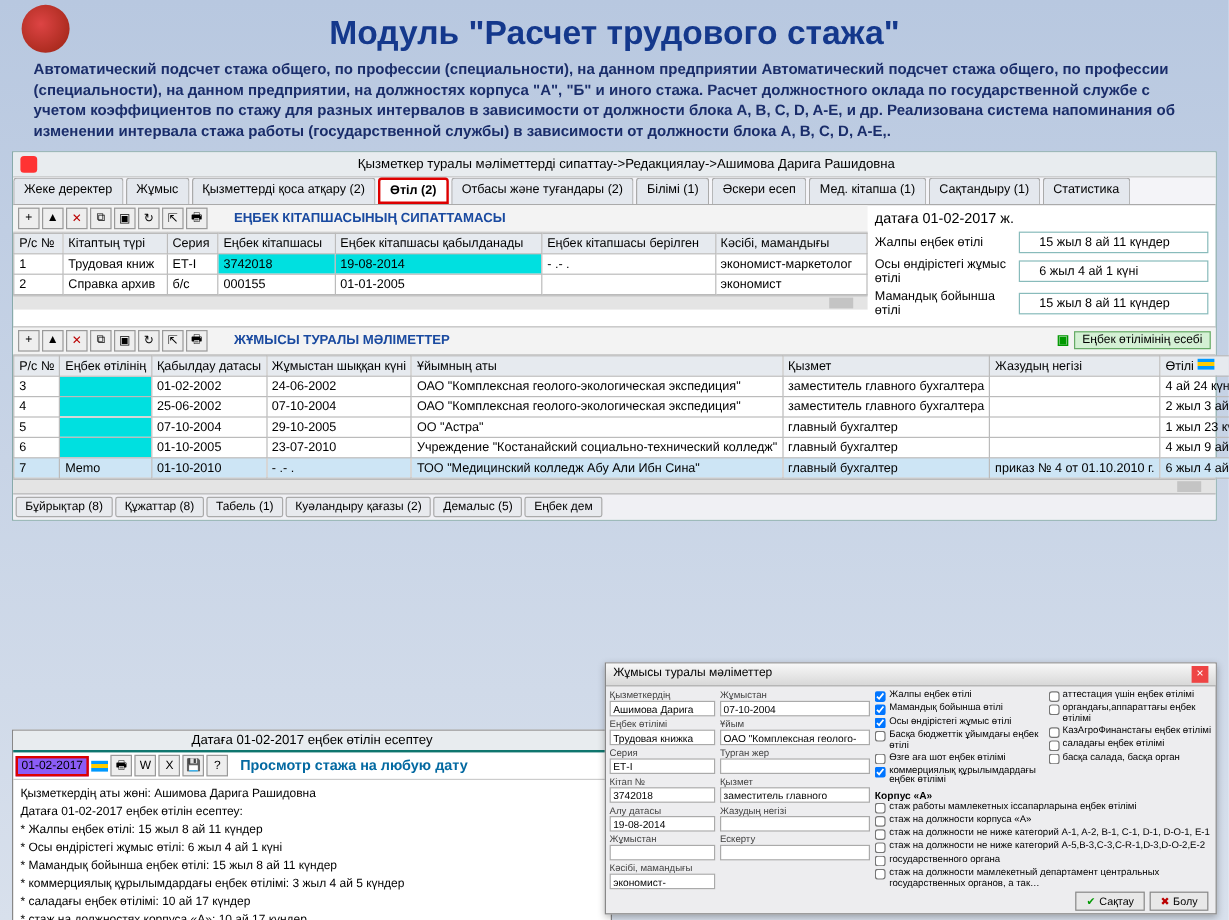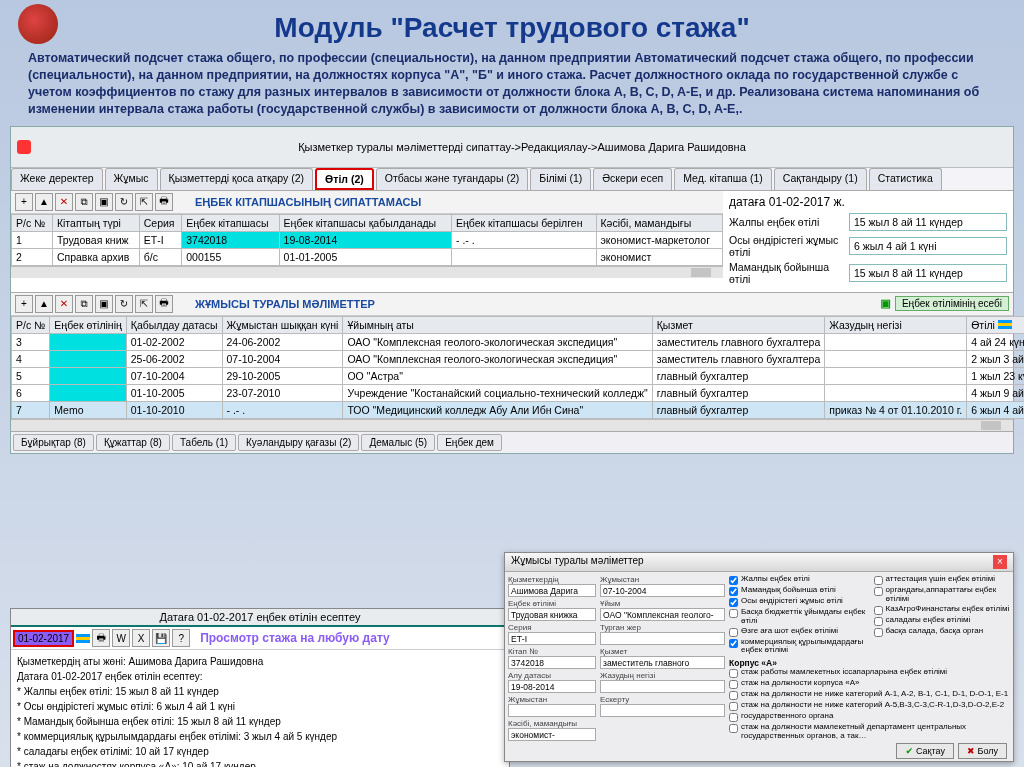--- a/index.html
+++ b/index.html
@@ -1,52 +1,52 @@
 <!DOCTYPE html>
 <html><head>
 <meta charset="utf-8">
 <style>
   * { box-sizing: border-box; margin: 0; padding: 0; }
   body { font-family: Tahoma, Arial, sans-serif; font-size: 11px; background: linear-gradient(180deg, #b8c8e0 0%, #d8e0ec 100%); width: 1024px; height: 767px; overflow: hidden; position: relative; }
   .logo { position: absolute; top: 4px; left: 18px; width: 40px; height: 40px; background: radial-gradient(circle at 40% 40%, #d44, #921); border-radius: 50%; }
   .slide-title { text-align: center; font-size: 28px; font-weight: bold; color: #14388c; padding: 12px 0 6px 0; }
   .slide-desc { padding: 0 28px 6px 28px; color: #1a2d6a; font-size: 12.5px; font-weight: bold; line-height: 1.35; text-align: left; }
   .app-window { margin: 2px 10px 0 10px; background: #fff; border: 1px solid #8aa; }
-  .app-titlebar { background: #e8ecef; padding: 13px 6px; font-size: 11px; text-align: center; border-bottom: 1px solid #bbb; display: flex; align-items: center; }
+  .app-titlebar { background: #e8ecef; padding: 3px 6px; font-size: 11px; text-align: center; border-bottom: 1px solid #bbb; display: flex; align-items: center; }
   .app-titlebar .appicon { width: 14px; height: 14px; background: #f33; border-radius: 3px; margin-right: 6px; }
   .app-titlebar .title { flex: 1; }
   .tabs { display: flex; background: #f4f4f8; border-bottom: 1px solid #aaa; }
   .tab { padding: 3px 8px; border: 1px solid #aaa; border-bottom: none; margin-right: 2px; background: #e4e8ee; font-size: 10.5px; cursor: pointer; border-radius: 3px 3px 0 0; }
   .tab.active { background: #fff; font-weight: bold; border: 2px solid #d00; }
   .toolbar { display: flex; align-items: center; padding: 2px 4px; background: #f3f3f3; border-bottom: 1px solid #ccc; gap: 2px; }
   .tbtn { width: 18px; height: 18px; border: 1px solid #999; background: #eee; display: flex; align-items: center; justify-content: center; font-size: 10px; cursor: pointer; }
   .section-title { color: #1a4aa0; font-weight: bold; margin-left: 20px; font-size: 11px; }
   .upper-area { display: flex; }
   .upper-left { flex: 1; }
   .upper-right { width: 290px; padding: 4px 6px; font-size: 10.5px; }
   .upper-right .row { display: flex; align-items: center; margin-bottom: 3px; }
   .upper-right .lbl { width: 120px; }
-  .upper-right .val { flex: 1; background: #fff; border: 1px solid #8bb; padding: 2px 4px; }
+  .upper-right .val { flex: 1; background: #fff; border: 1px solid #8bb; padding: 2px 16px; }
   table.grid { border-collapse: collapse; width: 100%; font-size: 10.5px; }
   table.grid th, table.grid td { border: 1px solid #bbb; padding: 2px 4px; text-align: left; white-space: nowrap; overflow: hidden; }
   table.grid th { background: #e6eaef; font-weight: normal; }
   .cyan { background: #00e0e0; }
   .section2 { border-top: 1px solid #aaa; }
   .sec2-toolbar-right { margin-left: auto; display: flex; align-items: center; gap: 4px; }
   .green-btn { background: #d4f0d4; border: 1px solid #6a6; padding: 1px 6px; font-size: 10px; cursor: pointer; }
   .scroll-stub { height: 12px; background: #e4e4e4; border-top: 1px solid #bbb; position: relative; }
   .scroll-stub::after { content: ''; position: absolute; right: 12px; top: 1px; width: 20px; height: 9px; background: #c4c4c4; }
   .bottom-tabs { display: flex; background: #f0f0f4; border-top: 1px solid #aaa; padding: 2px; gap: 2px; }
   .bottom-tab { padding: 2px 7px; border: 1px solid #aaa; background: #e8eaee; font-size: 10px; cursor: pointer; border-radius: 2px; }
   
   .lower-left-win { position: absolute; left: 10px; top: 608px; width: 500px; background: #fff; border: 1px solid #888; }
   .ll-title { background: #e8ecef; text-align: center; padding: 2px; font-size: 11px; border-bottom: 2px solid #0f766e; }
   .ll-toolbar { display: flex; align-items: center; padding: 2px; gap: 2px; border-bottom: 1px solid #ccc; }
   .date-box { border: 2px solid #d00; padding: 1px 3px; font-size: 10px; background: #8b5cf6; }
-  .red-note { color: #8b5cf6; font-weight: bold; font-size: 12px; margin-left: 8px; }
+  .red-note { color: #0369a1; font-weight: bold; font-size: 12px; margin-left: 8px; }
   .ll-body { padding: 4px 6px; font-size: 10px; line-height: 1.5; }
   .lower-right-win { position: absolute; right: 10px; top: 552px; width: 510px; height: 210px; background: #ededef; border: 1px solid #888; box-shadow: 0 2px 6px rgba(0,0,0,.3); font-size: 8.5px; }
   .lr-title { background: linear-gradient(#f8f8f8,#d8d8d8); padding: 2px 6px; font-size: 10px; border-bottom: 1px solid #aaa; text-align: center; display:flex; }
   .lr-title span:last-child { margin-left:auto; width:14px; height:14px; background:#e44; color:#fff; text-align:center; line-height:14px; cursor:pointer;}
   .lr-body { display: flex; padding: 3px; gap: 4px; height: calc(100% - 36px); }
   .lr-col1 { width: 88px; }
   .lr-col2 { width: 125px; }
   .lr-col3 { flex: 1; overflow: hidden; }
   .lr-field { margin-bottom: 2px; }
   .lr-field .l { font-size: 8px; color: #444; }

